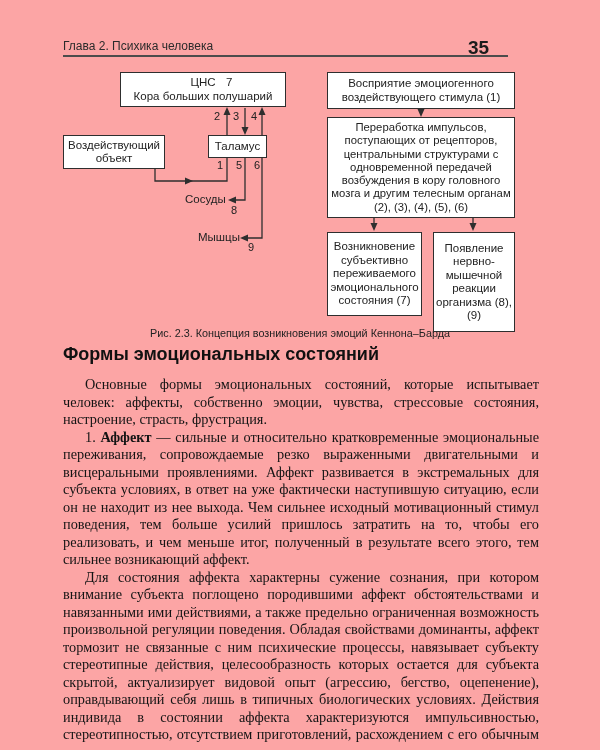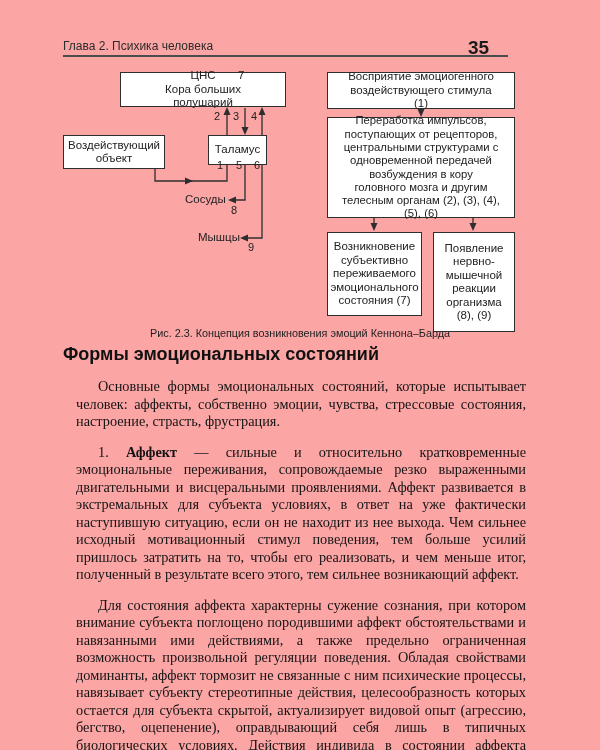--- a/index.html
+++ b/index.html
@@ -6,21 +6,21 @@
   .page{position:relative;width:600px;height:750px;background:#fca5a5;overflow:hidden;
         font-family:"Liberation Sans",sans-serif;color:#1c1c1c;}
   
   .chapter{position:absolute;left:63px;top:39px;font-size:12px;color:#2b2b2b;}
   .pagenum{position:absolute;left:468px;top:37px;width:40px;
            font-size:19px;font-weight:bold;}
   .rule{position:absolute;left:63px;top:55px;width:445px;height:2px;background:#4c4c4c;}
   
   .dbox{position:absolute;border:1.4px solid #2e2e2e;background:#fff;box-sizing:border-box;
         display:flex;flex-direction:column;justify-content:center;align-items:center;
-        text-align:center;font-size:11.5px;line-height:13.5px;color:#222;z-index:2;padding:14px;}
+        text-align:center;font-size:11.5px;line-height:13.5px;color:#222;z-index:2;padding:2px;}
   .cns{left:120px;top:72px;width:166px;height:35px;}
   .cns-l1{position:relative;width:100%;}
   .cns-num{position:absolute;left:103px;top:0;}
   .objbox{left:63px;top:135px;width:102px;height:34px;}
   .thal{left:208px;top:135px;width:59px;height:23px;}
   .fb1{left:327px;top:72px;width:188px;height:37px;}
   .fb2{left:327px;top:117px;width:188px;height:101px;font-size:11.3px;line-height:13.3px;}
   .fb3{left:327px;top:232px;width:95px;height:84px;}
   .fb4{left:433px;top:232px;width:82px;height:100px;}
   
@@ -30,21 +30,21 @@
   svg.arrows path.ah{fill:#2e2e2e;stroke:none;}
   
   .caption{position:absolute;left:63px;top:327px;width:474px;text-align:center;
            font-size:10.8px;color:#222;}
   .caption .b{font-weight:normal;}
   
   .content{position:absolute;left:63px;top:344px;width:476px;}
   .content h1{font-family:"Liberation Sans",sans-serif;font-size:18px;font-weight:bold;
               margin:0 0 11px 0;color:#111;}
   .content p{font-family:"Liberation Serif",serif;font-size:14.3px;line-height:17.5px;
-             text-align:justify;text-indent:22px;margin:13px;color:#141414;}
+             text-align:justify;text-indent:22px;margin:0;color:#141414;}
   .content .term{font-weight:bold;}
 </style>
 </head>
 <body>
 
 <div class="page">
 
   <div class="chapter">Глава 2. Психика человека</div>
   <div class="pagenum">35</div>
   <div class="rule"></div>

